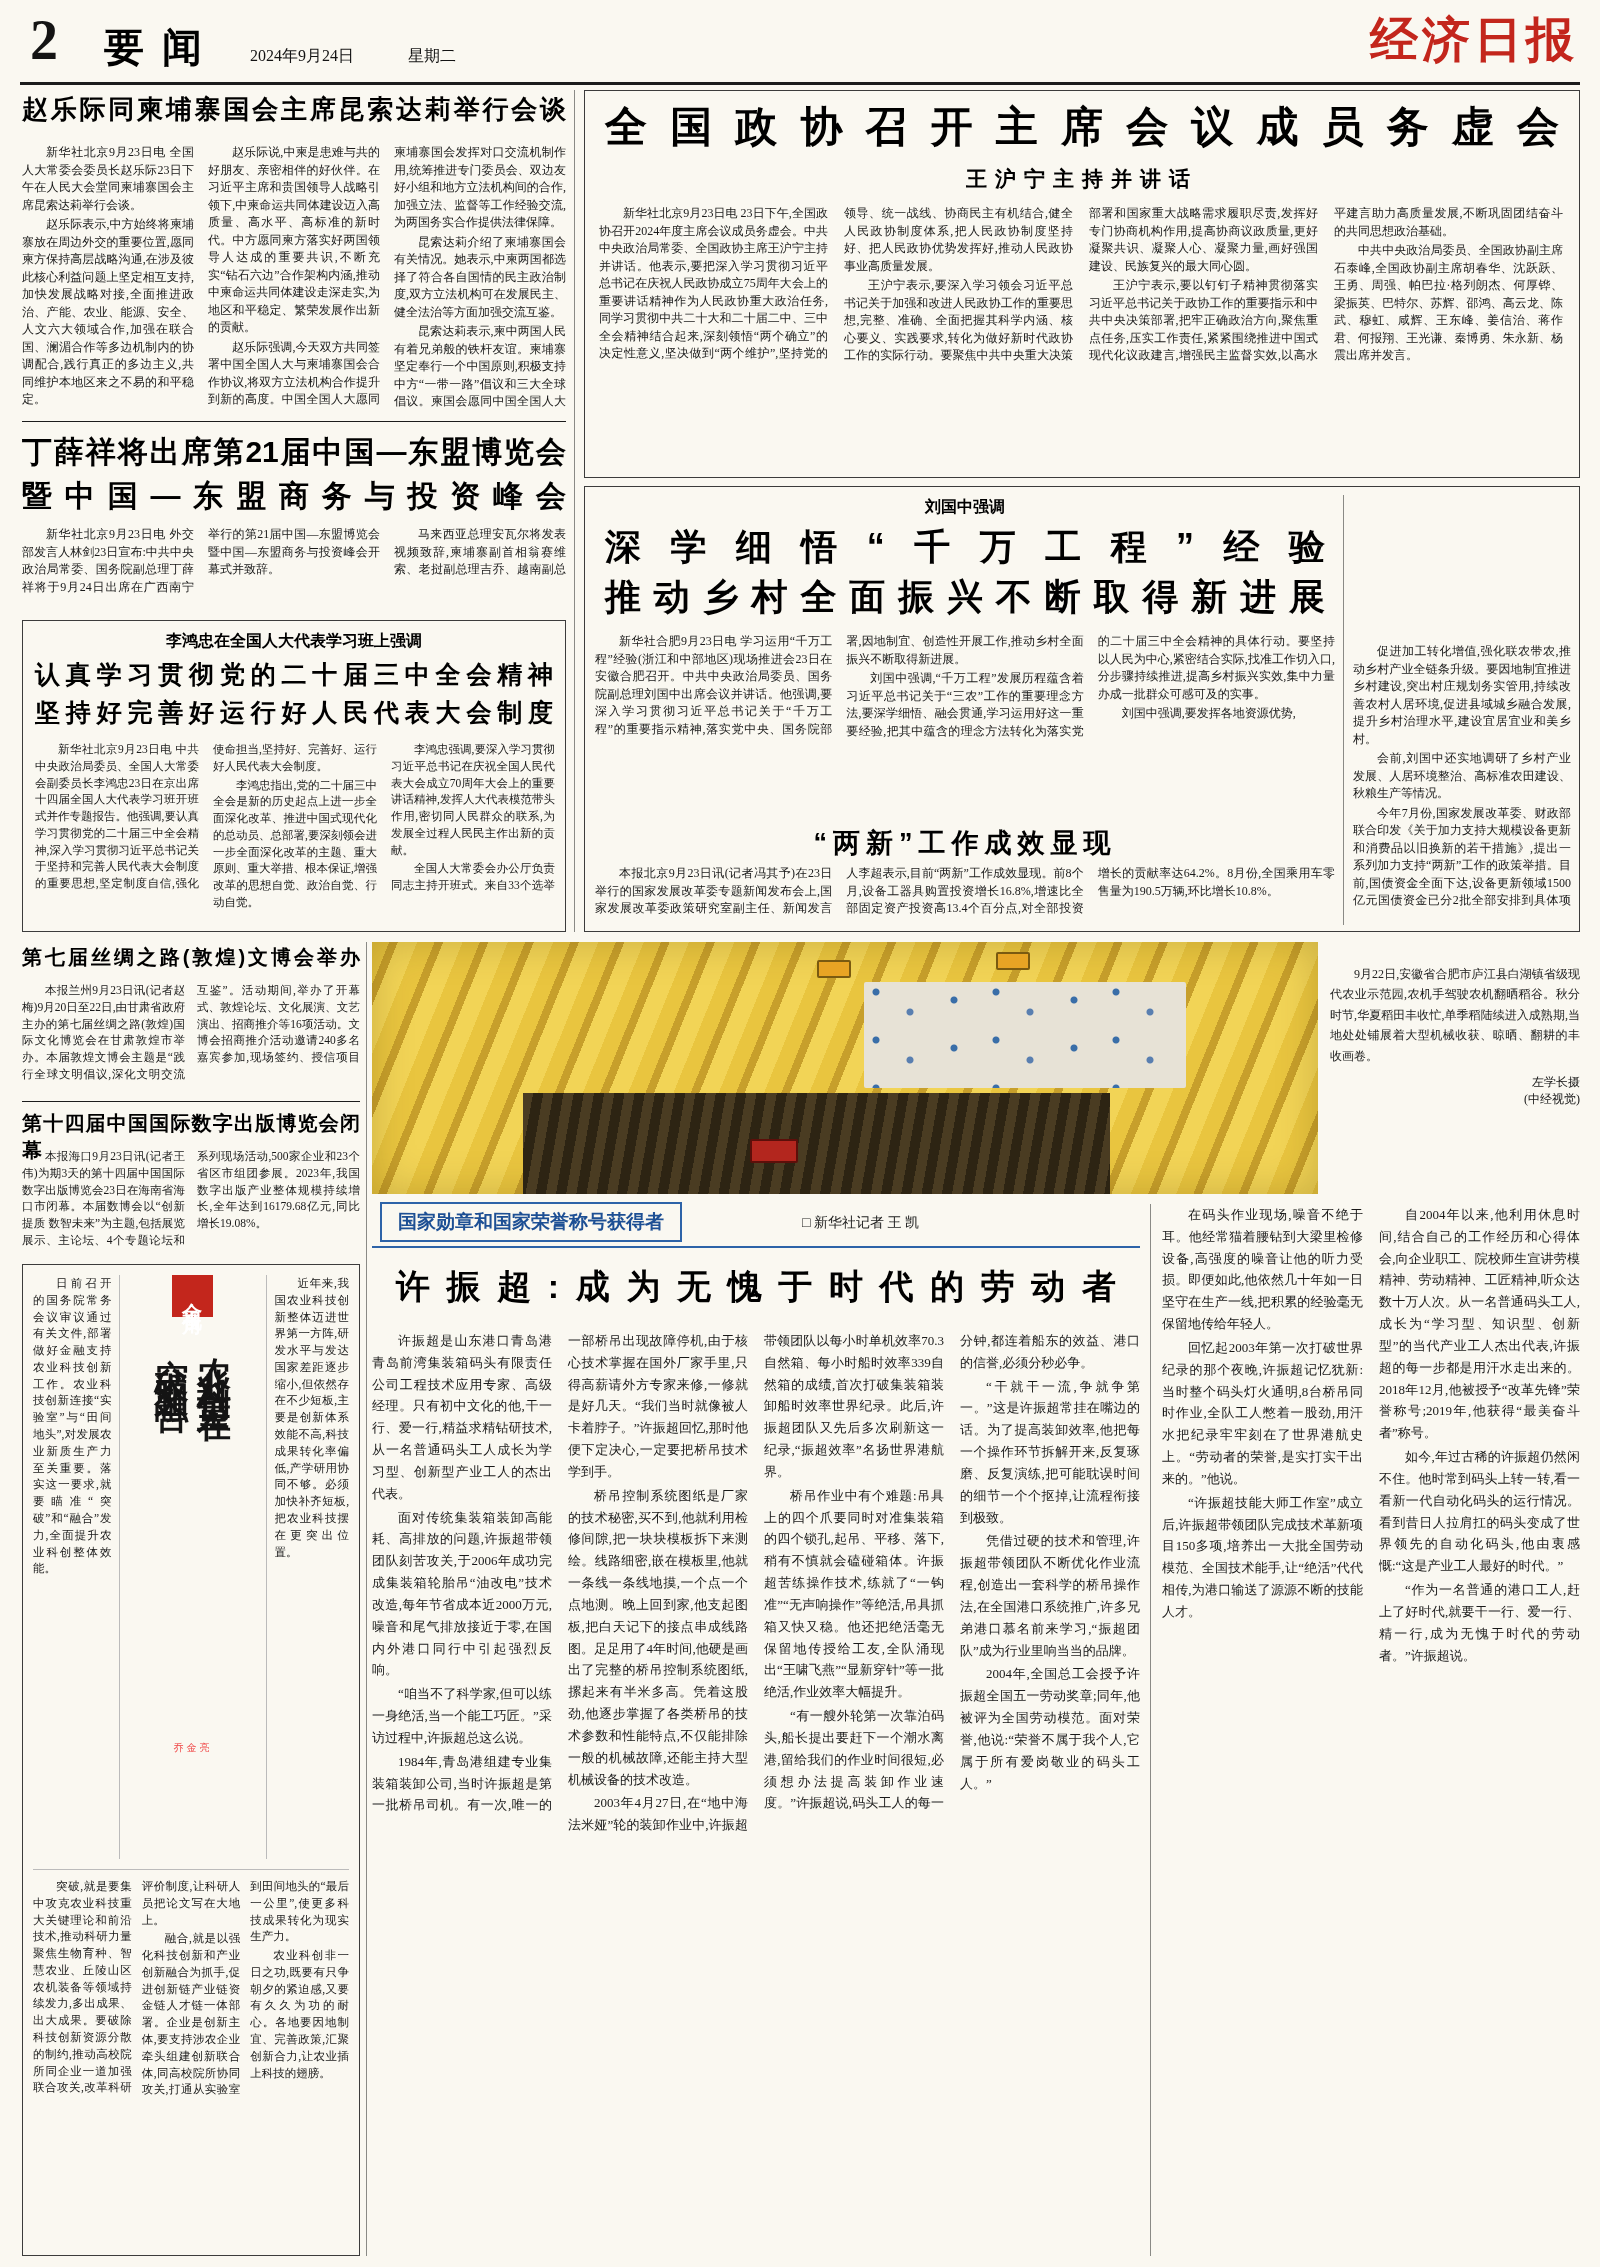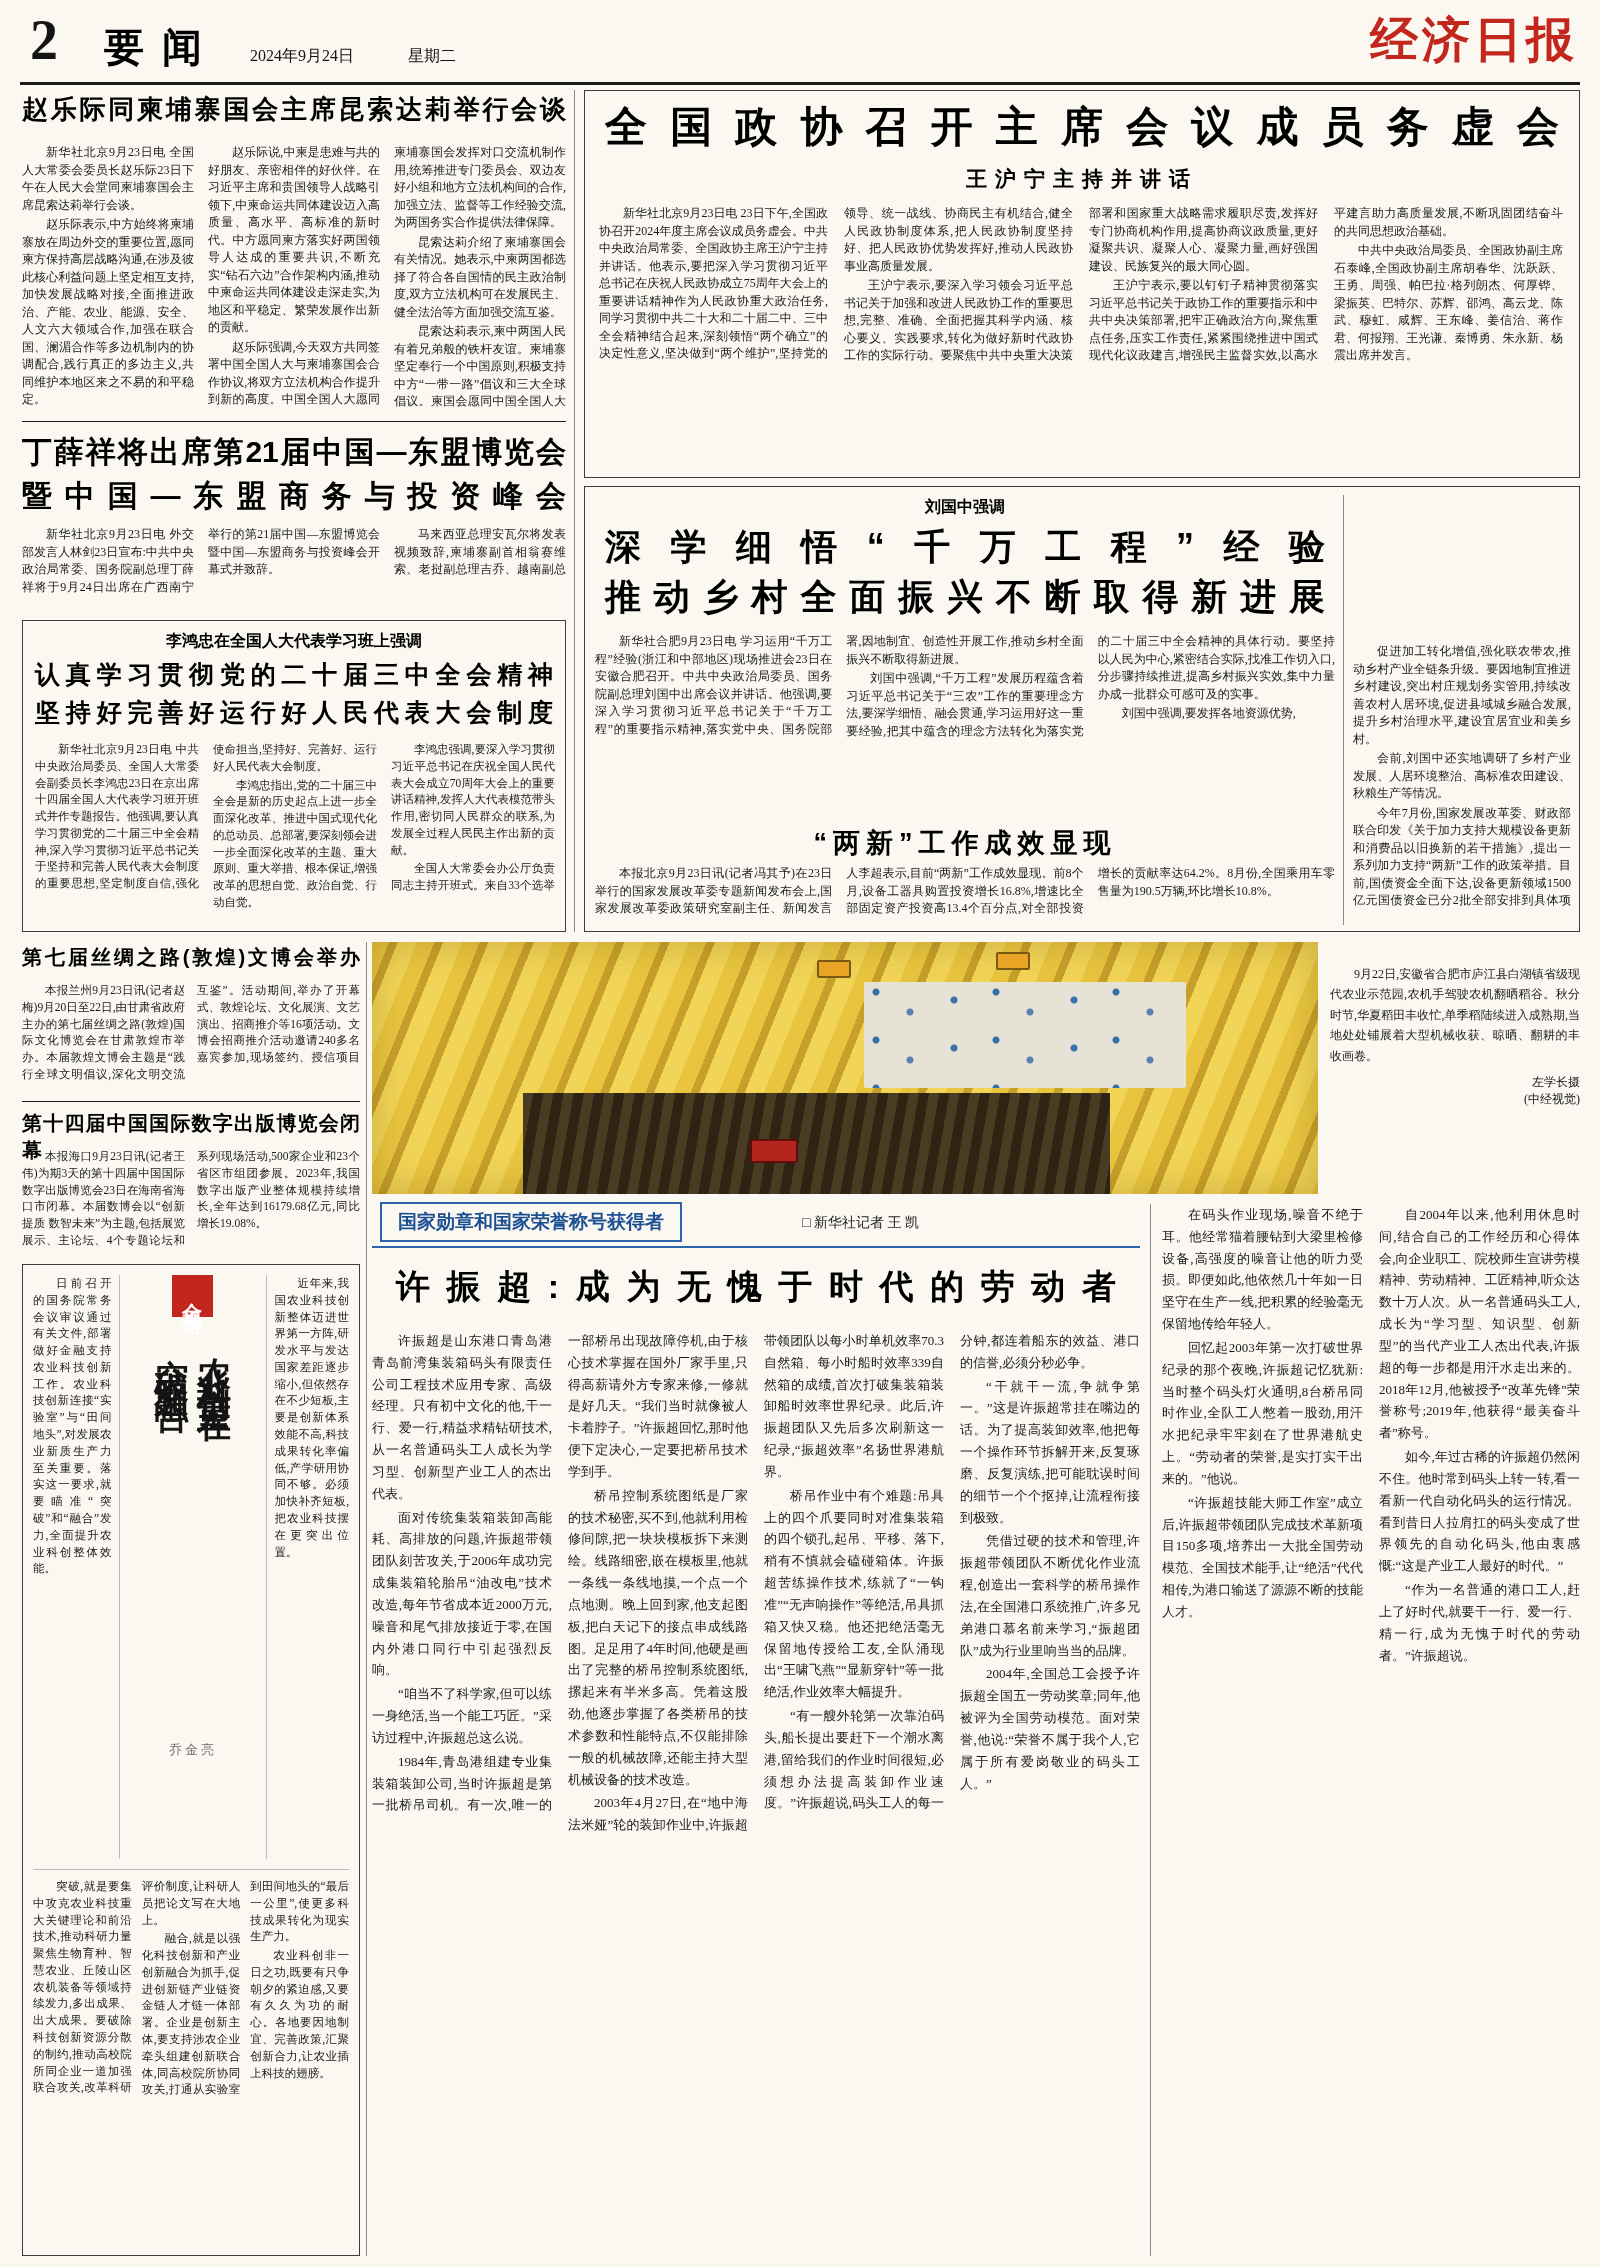--- a/index.html
+++ b/index.html
@@ -130,21 +130,21 @@
     <div style="display:flex;gap:8px;height:584px;">
       <div class="body-text" style="width:80px;height:100%;font-size:11.5px;">
           <p>日前召开的国务院常务会议审议通过有关文件,部署做好金融支持农业科技创新工作。农业科技创新连接“实验室”与“田间地头”,对发展农业新质生产力至关重要。落实这一要求,就要瞄准“突破”和“融合”发力,全面提升农业科创整体效能。</p>
         </div>
       <div style="width:150px;display:flex;flex-direction:column;align-items:center;border-left:1px solid #bbb;border-right:1px solid #bbb;">
         <span class="jsj-label">金视角</span>
         <div class="vtitle" style="margin-top:14px;height:400px;">
           <span>农业科创重在</span>
           <span>突破和融合</span>
         </div>
-        <div style="margin-top:10px;font-size:13px;letter-spacing:3px;color:#737373;">乔金亮</div>
+        <div style="margin-top:10px;font-size:10px;letter-spacing:3px;color:#ef4444;">乔金亮</div>
       </div>
       <div class="body-text" style="width:76px;height:100%;font-size:11.5px;">
           <p>近年来,我国农业科技创新整体迈进世界第一方阵,研发水平与发达国家差距逐步缩小,但依然存在不少短板,主要是创新体系效能不高,科技成果转化率偏低,产学研用协同不够。必须加快补齐短板,把农业科技摆在更突出位置。</p>
         </div>
     </div>
     <div class="body-text" style="margin-top:10px;width:316px;height:368px;column-count:3;column-gap:10px;font-size:11.5px;border-top:1px solid #bbb;padding-top:8px;">
         <p>突破,就是要集中攻克农业科技重大关键理论和前沿技术,推动科研力量聚焦生物育种、智慧农业、丘陵山区农机装备等领域持续发力,多出成果、出大成果。要破除科技创新资源分散的制约,推动高校院所同企业一道加强联合攻关,改革科研评价制度,让科研人员把论文写在大地上。</p>
         <p>融合,就是以强化科技创新和产业创新融合为抓手,促进创新链产业链资金链人才链一体部署。企业是创新主体,要支持涉农企业牵头组建创新联合体,同高校院所协同攻关,打通从实验室到田间地头的“最后一公里”,使更多科技成果转化为现实生产力。</p>
         <p>农业科创非一日之功,既要有只争朝夕的紧迫感,又要有久久为功的耐心。各地要因地制宜、完善政策,汇聚创新合力,让农业插上科技的翅膀。</p>
       </div>

